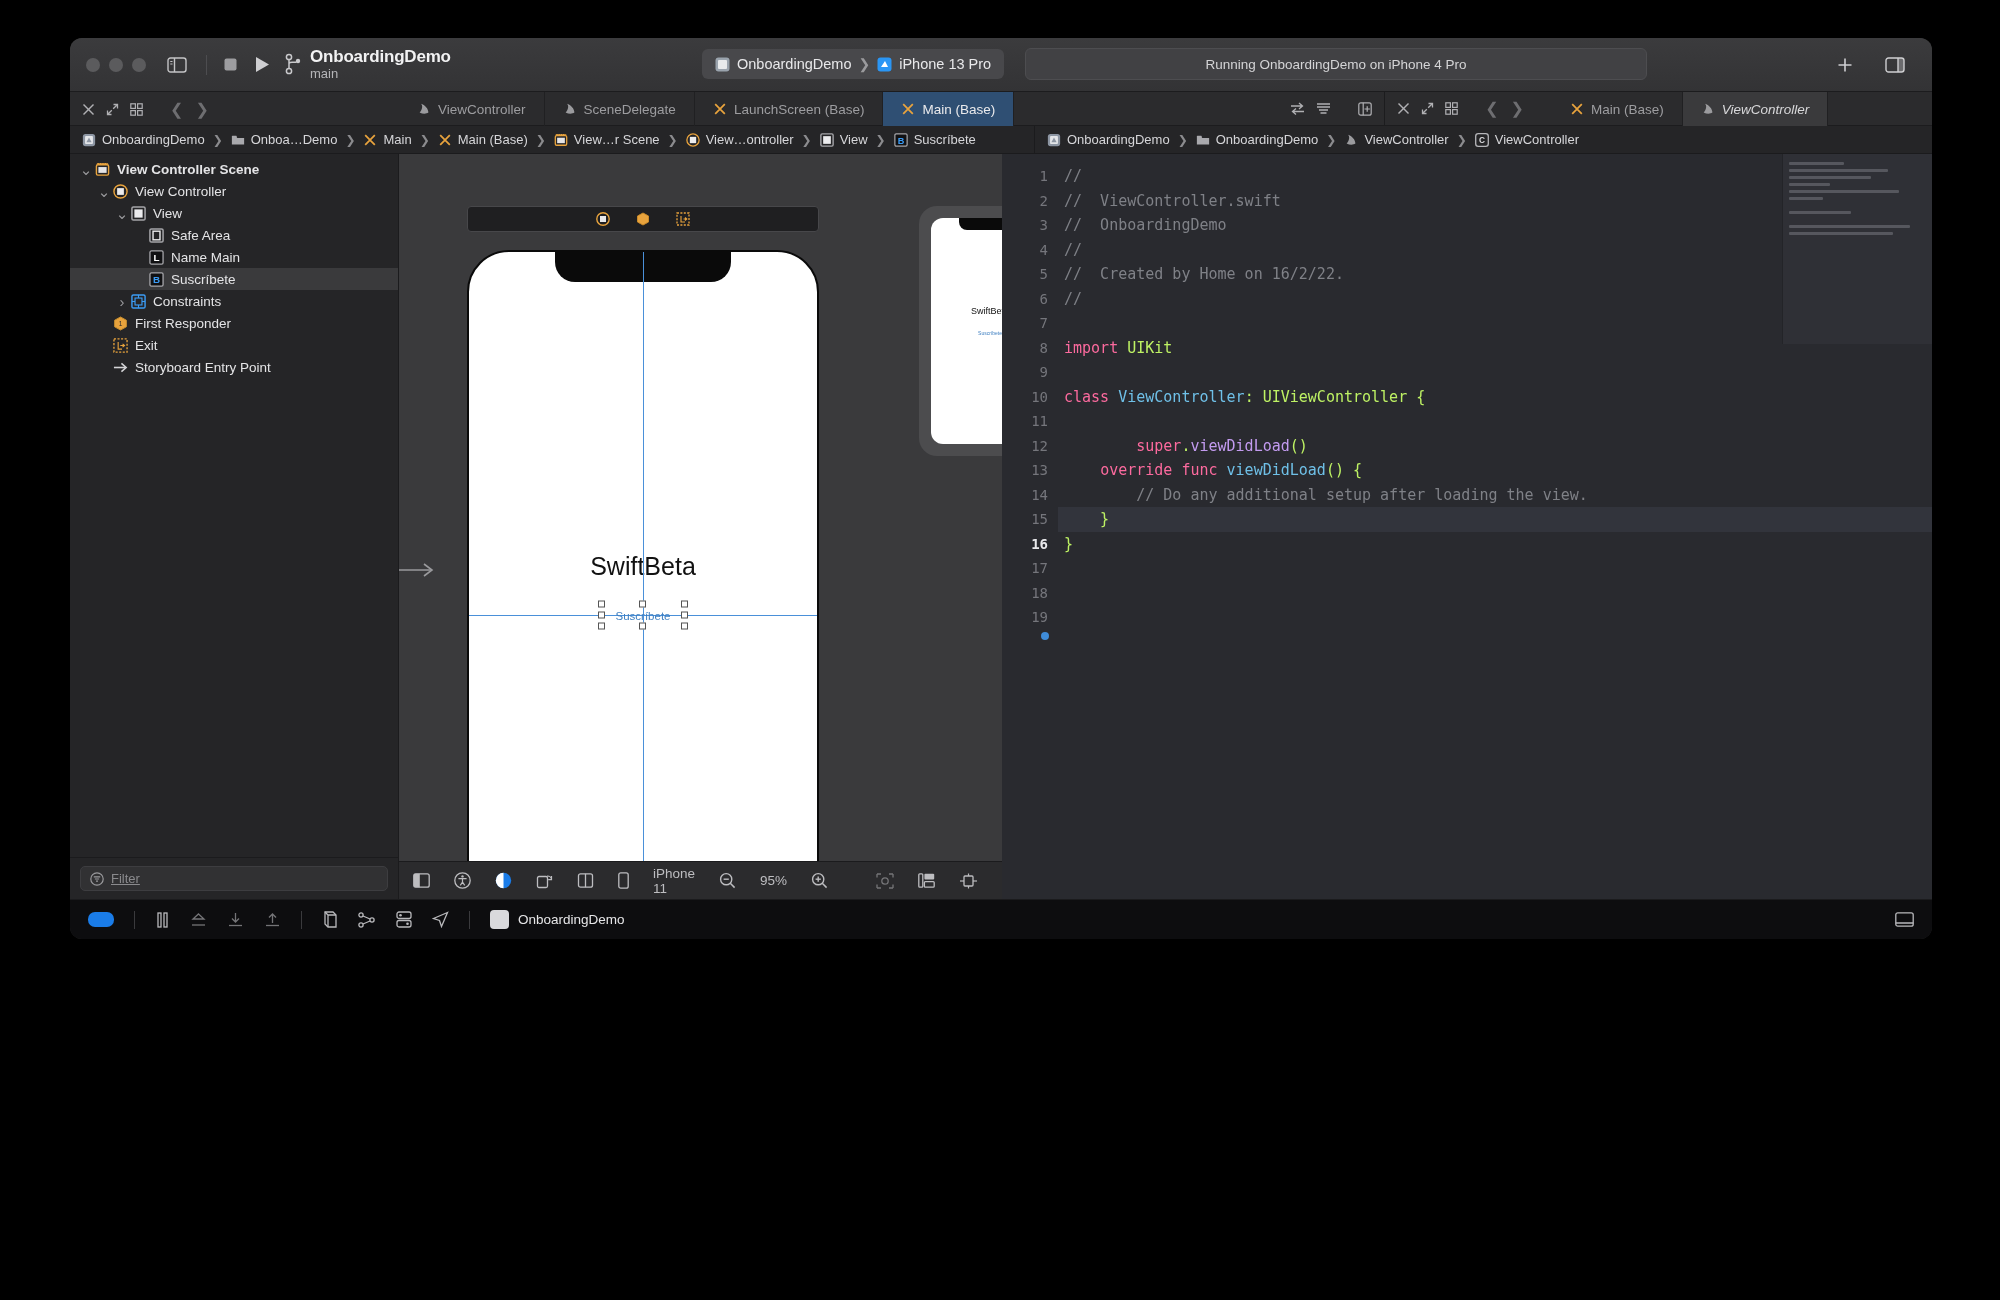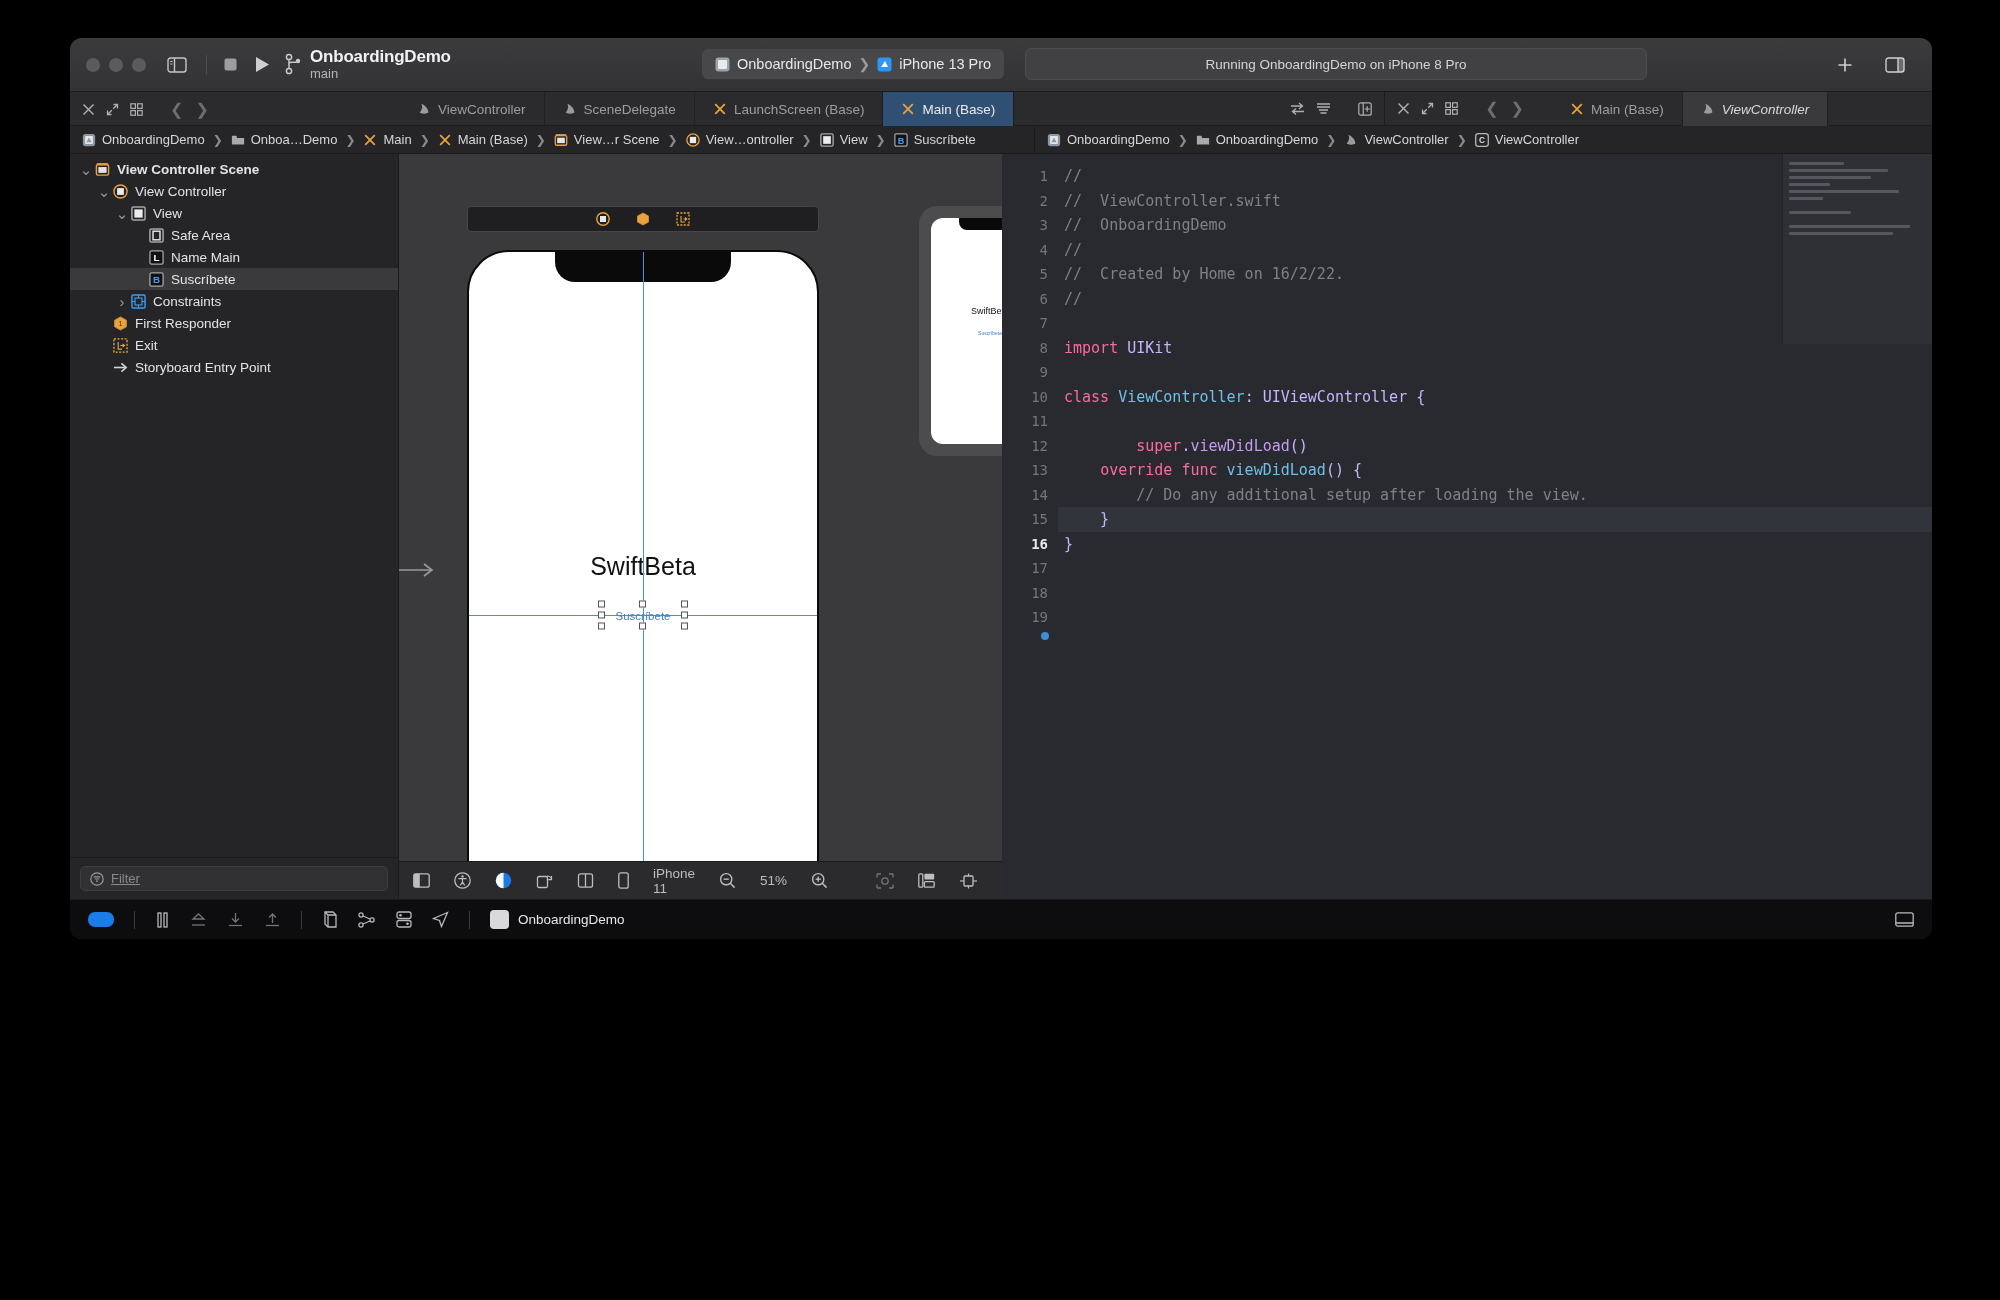--- a/index.html
+++ b/index.html
@@ -146,21 +146,21 @@
   .gn { height: 24.5px; font-family: "DejaVu Sans Mono", monospace; font-size: 14px; color: #75767c; padding-right: 10px; line-height: 24.5px; }
   .gn.cur { color: #e9e9ec; font-weight: bold; }
   #codelines { flex: 1; padding-top: 10px; position: relative; }
   .cl { height: 24.5px; line-height: 24.5px; font-family: "DejaVu Sans Mono", monospace; font-size: 15px; color: #d8d8dc; white-space: pre; padding-left: 6px; }
   .cl.cur { background: #32343c; }
   .cmt { color: #7f8187; }
   .kw { color: #fc6a9e; }
   .typ { color: #6fc0e8; }
   .fn { color: #6fc0e8; }
   .id2 { color: #c39bf0; }
-  .pl { color: #c4b5fd; }
+  .pl { color: #bef264; }
   #bpdot { position: absolute; left: 39px; top: 478px; width: 8px; height: 8px; border-radius: 50%; background: #3f8cd8; }
   #minimap { position: absolute; right: 0; top: 0; width: 150px; height: 190px; background: #2f3036; border-left: 1px solid #232428; padding: 8px 6px; }
   .mml { height: 3px; background: #56575e; border-radius: 1px; margin-bottom: 4px; }
   
   #bottombar {
     height: 40px; flex: 0 0 40px; background: #0d0d0f;
     border-top: 1px solid #1b1b1d;
     display: flex; align-items: center; gap: 20px; padding: 0 18px;
     color: #b9b9bc;
   }
@@ -229,21 +229,21 @@
       <span>
         <svg width="15" height="15" viewBox="0 0 15 15">
               <rect x="0.5" y="0.5" width="14" height="14" rx="3" fill="#2a96f5"></rect>
               <path d="M4 10 L8 4 L11 10 Z" fill="#fff"></path>
             </svg>
       </span>
       <span>iPhone 13 Pro</span>
     </div>
 
     <div id="status-field">
-      <span>Running OnboardingDemo on iPhone 8 Pro</span>
+      <span>Running OnboardingDemo on iPhone 4 Pro</span>
     </div>
 
     <div id="titlebar-right">
       <div class="tb-icon">
         <svg width="18" height="18" viewBox="0 0 18 18">
               <line x1="9" y1="2.5" x2="9" y2="15.5" stroke="#cfcfd2" stroke-width="1.6"></line>
               <line x1="2.5" y1="9" x2="15.5" y2="9" stroke="#cfcfd2" stroke-width="1.6"></line>
             </svg>
       </div>
       <div class="tb-icon">
@@ -747,21 +747,21 @@
               </svg>
         </span>
         <span>iPhone 11</span>
         <span>
           <svg width="17" height="17" viewBox="0 0 17 17">
                 <circle cx="7.2" cy="7.2" r="5.6" fill="none" stroke="currentColor" stroke-width="1.4"></circle>
                 <line x1="11.3" y1="11.3" x2="15.6" y2="15.6" stroke="currentColor" stroke-width="1.5"></line>
                 <line x1="4.6" y1="7.2" x2="9.8" y2="7.2" stroke="currentColor" stroke-width="1.4"></line>
               </svg>
         </span>
-        <span>51%</span>
+        <span>95%</span>
         <span>
           <svg width="17" height="17" viewBox="0 0 17 17">
                 <circle cx="7.2" cy="7.2" r="5.6" fill="none" stroke="currentColor" stroke-width="1.4"></circle>
                 <line x1="11.3" y1="11.3" x2="15.6" y2="15.6" stroke="currentColor" stroke-width="1.5"></line>
                 <line x1="4.6" y1="7.2" x2="9.8" y2="7.2" stroke="currentColor" stroke-width="1.4"></line>
                 <line x1="7.2" y1="4.6" x2="7.2" y2="9.8" stroke="currentColor" stroke-width="1.4"></line>
               </svg>
         </span>
         <span class="spacer"></span>
         <span style="opacity:.5">

